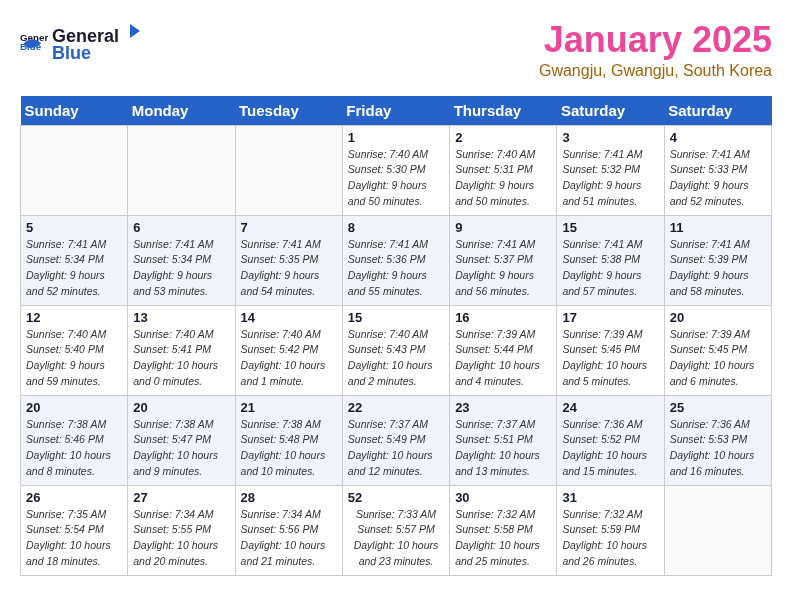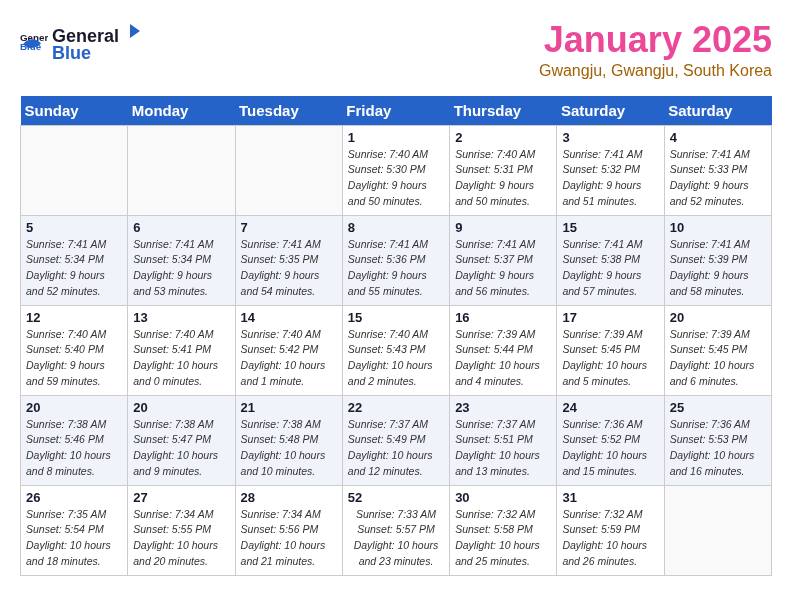--- a/index.html
+++ b/index.html
@@ -209,21 +209,21 @@
 and 56 minutes.</div>
         </td>
         <td>
           <div class="day-number">15</div>
           <div class="day-info" style="white-space: pre-line;">Sunrise: 7:41 AM
 Sunset: 5:38 PM
 Daylight: 9 hours
 and 57 minutes.</div>
         </td>
         <td>
-          <div class="day-number">10</div>
+          <div class="day-number">11</div>
           <div class="day-info" style="white-space: pre-line;">Sunrise: 7:41 AM
 Sunset: 5:39 PM
 Daylight: 9 hours
 and 58 minutes.</div>
         </td>
       </tr>
       <tr class="week-row-3">
         <td>
           <div class="day-number">12</div>
           <div class="day-info" style="white-space: pre-line;">Sunrise: 7:40 AM

